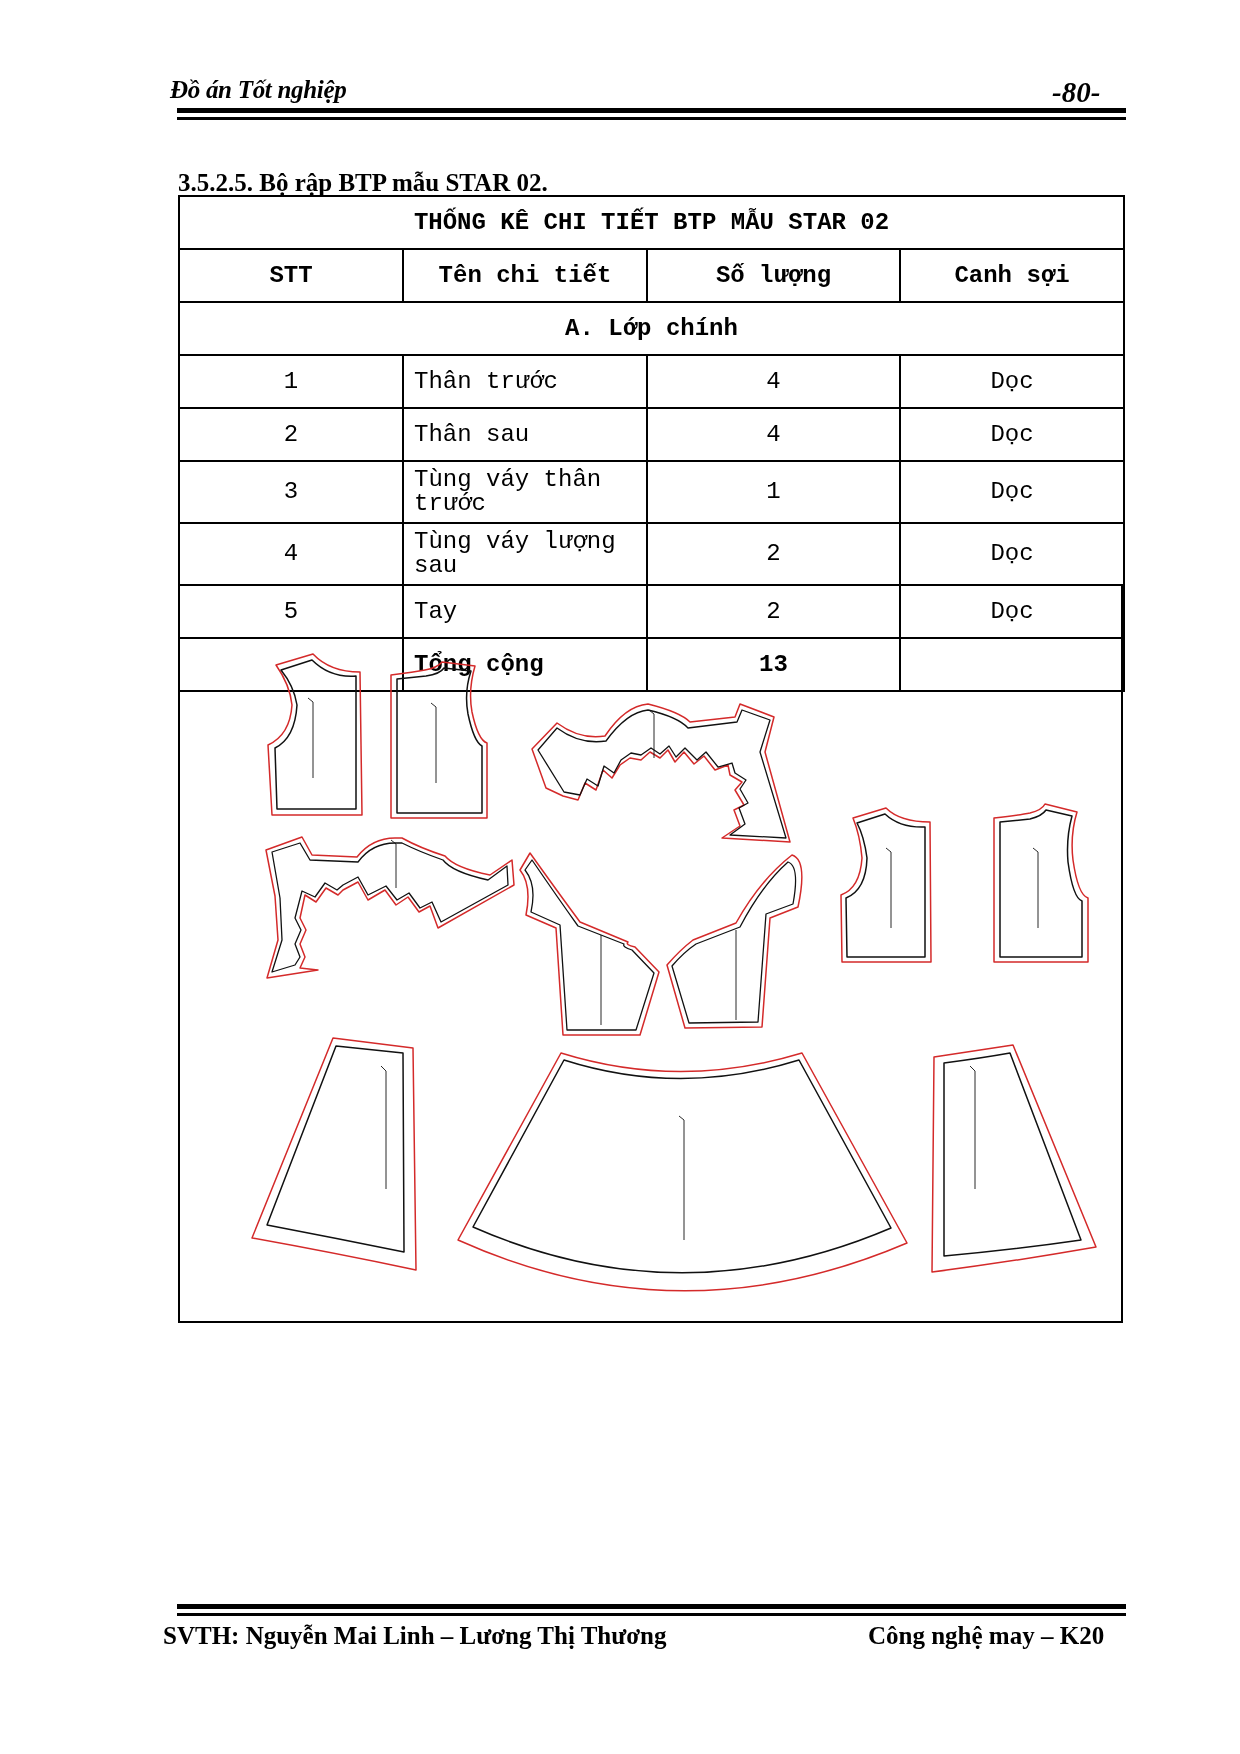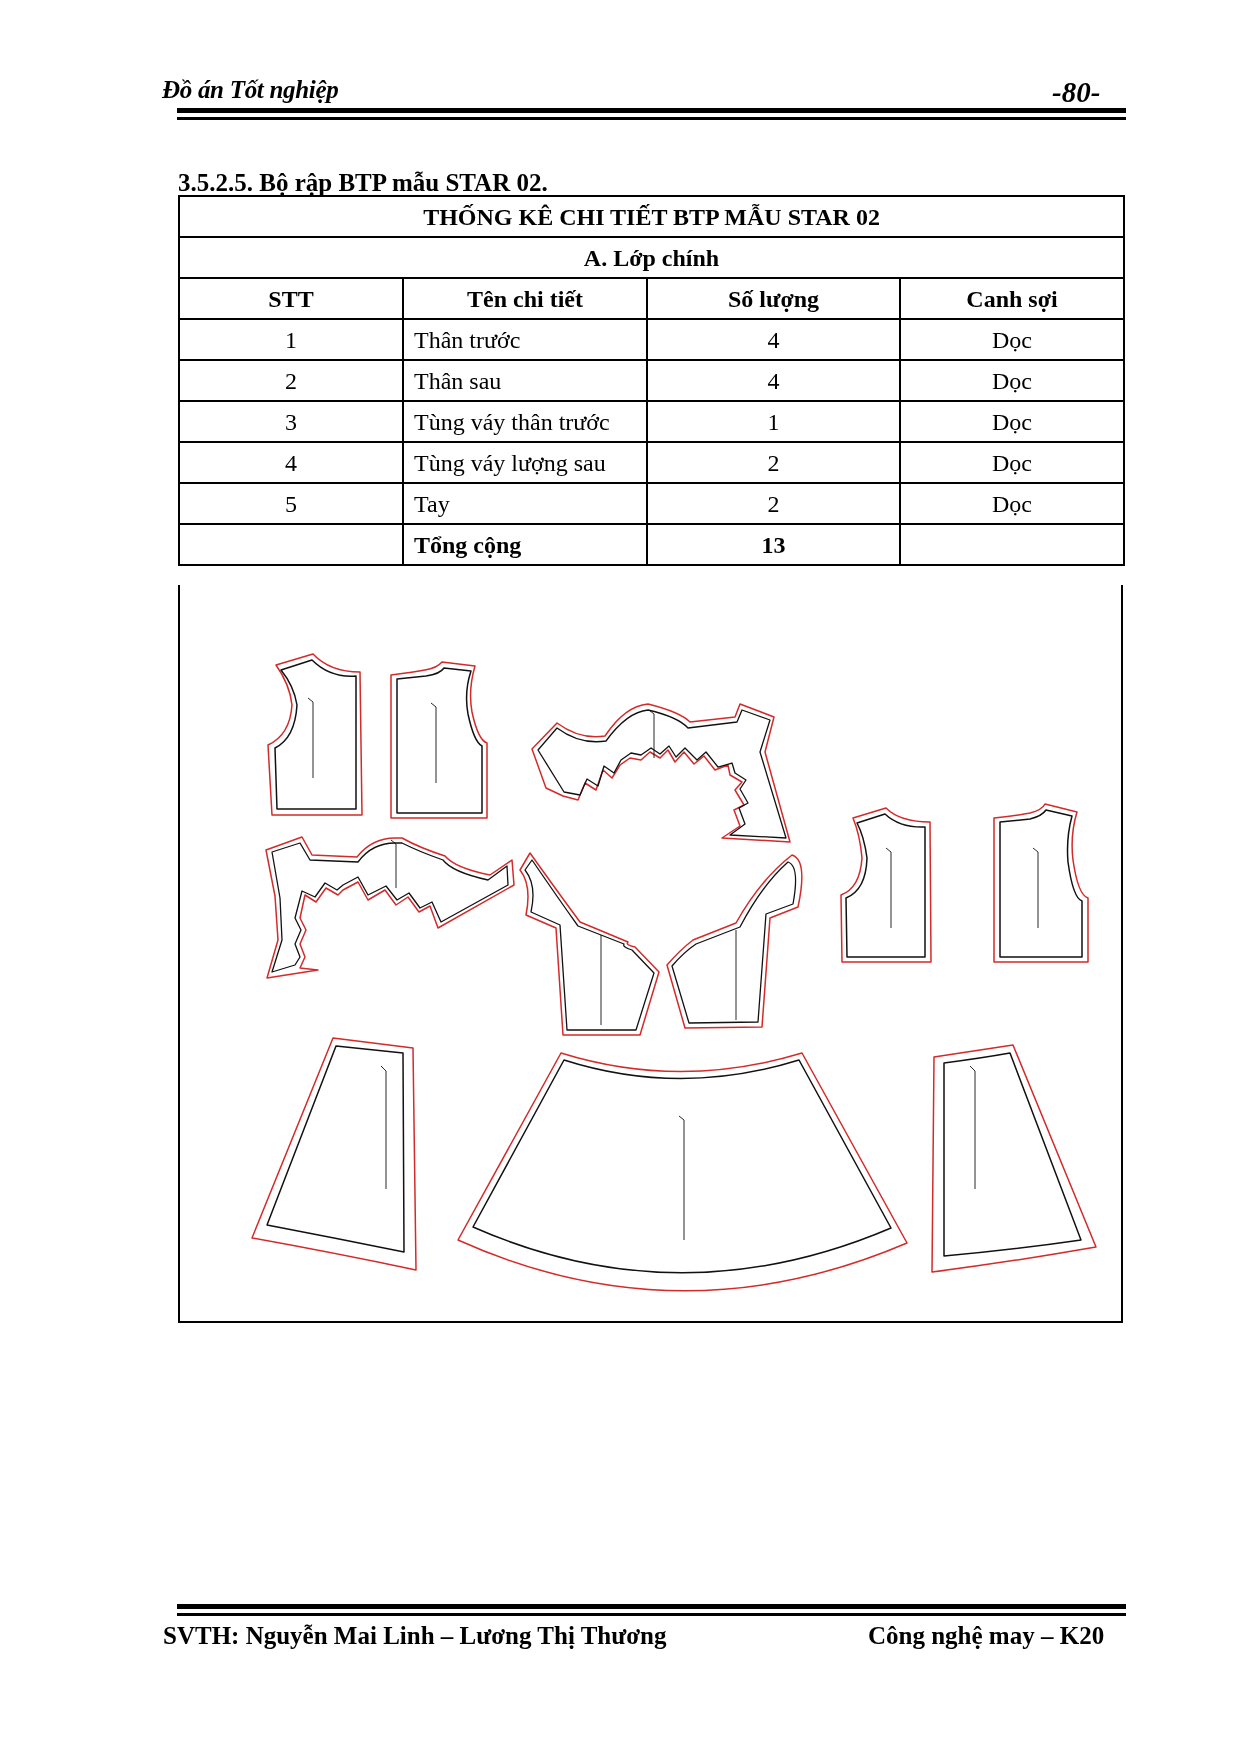--- a/index.html
+++ b/index.html
@@ -1,25 +1,25 @@
 <!DOCTYPE html>
 <html><head>
 <meta charset="utf-8">
 <style>
   html, body { margin: 0; padding: 0; background: #ffffff; }
   body { width: 1240px; height: 1754px; position: relative; overflow: hidden;
          font-family: "Liberation Serif", "DejaVu Serif", serif; color: #000; }
   .abs { position: absolute; }
-  .header-title { left: 162px; top: 76px; font-size: 25px; font-style: italic; font-weight: bold; letter-spacing: -0.3px; }
+  .header-title { left: 170px; top: 76px; font-size: 25px; font-style: italic; font-weight: bold; letter-spacing: -0.3px; }
   .page-num { left: 1052px; top: 76px; font-size: 29px; font-style: italic; font-weight: bold; }
   .rule-thick { background: #000; height: 5px; }
   .rule-thin { background: #000; height: 3px; }
   .section-title { left: 178px; top: 169px; font-size: 25px; font-weight: bold; }
   table.stats { position: absolute; left: 178px; top: 195px; width: 945px; border-collapse: collapse; table-layout: fixed; }
-  table.stats td { border: 2px solid #000; height: 39px; padding: 0 10px; font-size: 24px; vertical-align: middle; line-height: 1; }
+  table.stats td { border: 2px solid #000; height: 39px; padding: 6px 10px; font-size: 24px; vertical-align: middle; line-height: 1; font-family: Liberation Mono, monospace; }
   .c { text-align: center; }
   .b { font-weight: bold; }
   .figure-cell { position: absolute; left: 178px; top: 585px; width: 941px; height: 736px; border: 2px solid #000; border-top: none; }
   .footer-left { left: 163px; top: 1622px; font-size: 25px; font-weight: bold; }
   .footer-right { left: 868px; top: 1622px; font-size: 25px; font-weight: bold; }
   svg text { font-family: "Liberation Serif", "DejaVu Serif", serif; }
 </style>
 </head>
 <body>
 
@@ -35,29 +35,29 @@
     <col style="width:224px">
       <col style="width:244px">
       <col style="width:253px">
       <col style="width:224px">
   </colgroup>
   <tbody>
       <tr>
     <td colspan="4" class="c b">THỐNG KÊ CHI TIẾT BTP MẪU STAR 02</td>
   </tr>
   <tr>
-    <td colspan="4" class="c b">A. Lớp chính</td>
-  </tr>
-  <tr>
     <td class="c b">STT</td>
     <td class="c b">Tên chi tiết</td>
     <td class="c b">Số lượng</td>
     <td class="c b">Canh sợi</td>
   </tr>
   <tr>
+    <td colspan="4" class="c b">A. Lớp chính</td>
+  </tr>
+  <tr>
     <td class="c">1</td>
     <td>Thân trước</td>
     <td class="c">4</td>
     <td class="c">Dọc</td>
   </tr>
   <tr>
     <td class="c">2</td>
     <td>Thân sau</td>
     <td class="c">4</td>
     <td class="c">Dọc</td>

